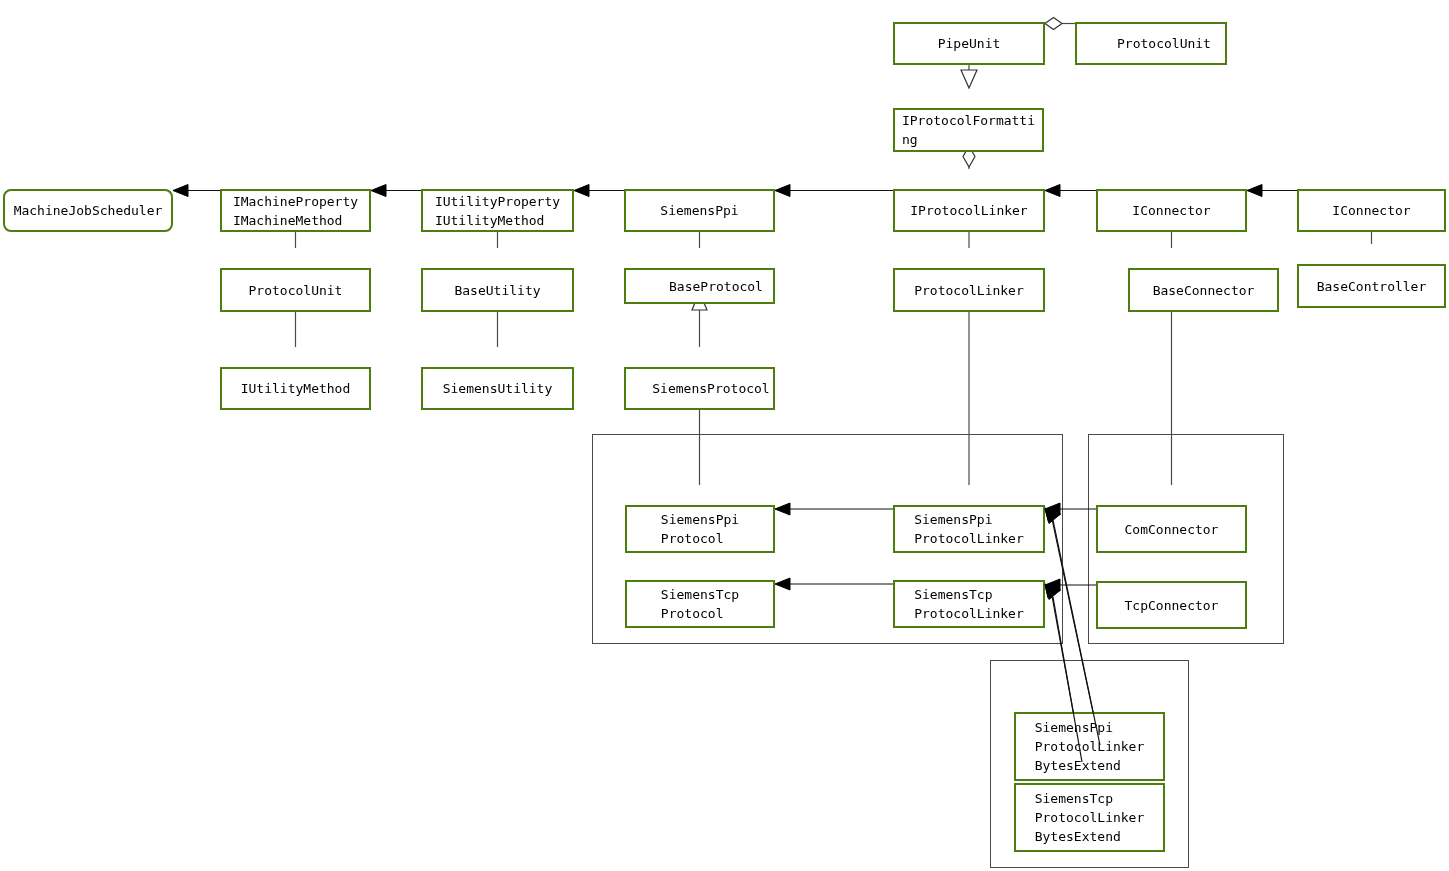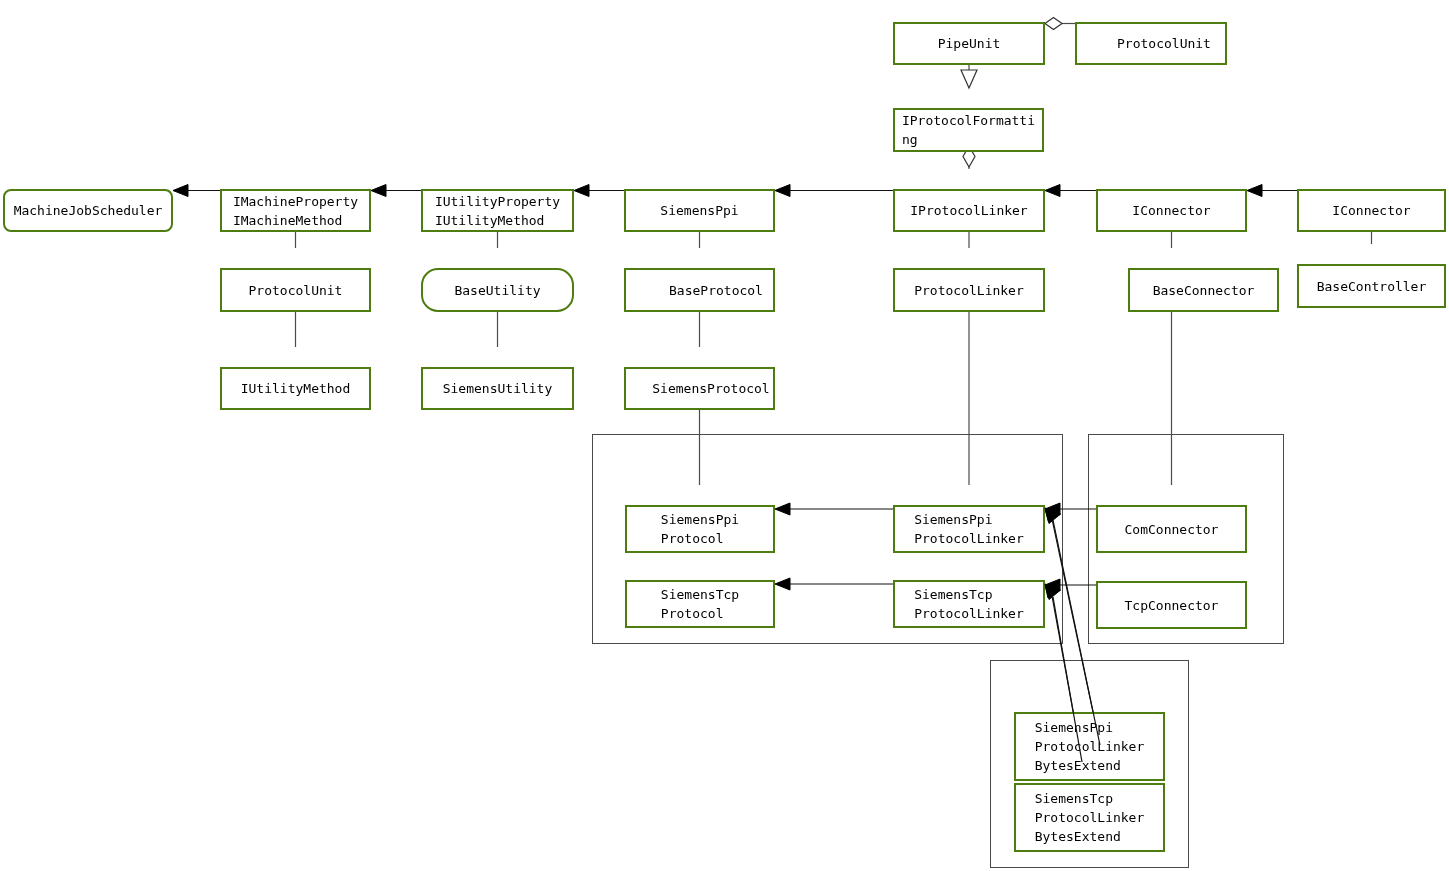--- a/index.html
+++ b/index.html
@@ -182,23 +182,23 @@
   <div class="node" style="left:624px; top:169px; width:151px; height:43px;">SiemensPpi</div>
 
   <div class="node" style="left:893px; top:169px; width:152px; height:43px;">IProtocolLinker</div>
 
   <div class="node" style="left:1096px; top:169px; width:151px; height:43px;">IConnector</div>
 
   <div class="node" style="left:1297px; top:169px; width:149px; height:43px;">IConnector</div>
 
   <div class="node" style="left:220px; top:248px; width:151px; height:44px;">ProtocolUnit</div>
 
-  <div class="node" style="left:421px; top:248px; width:153px; height:44px;border-radius:17px;">BaseUtility</div>
-
-  <div class="node" style="left:624px; top:248px; width:151px; height:44px;padding-left:33px;">BaseProtocol</div>
+  <div class="node" style="left:421px; top:248px; width:153px; height:44px;">BaseUtility</div>
+
+  <div class="node" style="left:624px; top:248px; width:151px; height:36px;padding-left:33px;">BaseProtocol</div>
 
   <div class="node" style="left:893px; top:248px; width:152px; height:44px;">ProtocolLinker</div>
 
   <div class="node" style="left:1128px; top:248px; width:151px; height:44px;">BaseConnector</div>
 
   <div class="node" style="left:1297px; top:244px; width:149px; height:44px;">BaseController</div>
 
   <div class="node" style="left:220px; top:347px; width:151px; height:43px;">IUtilityMethod</div>
 
   <div class="node" style="left:421px; top:347px; width:153px; height:43px;">SiemensUtility</div>

